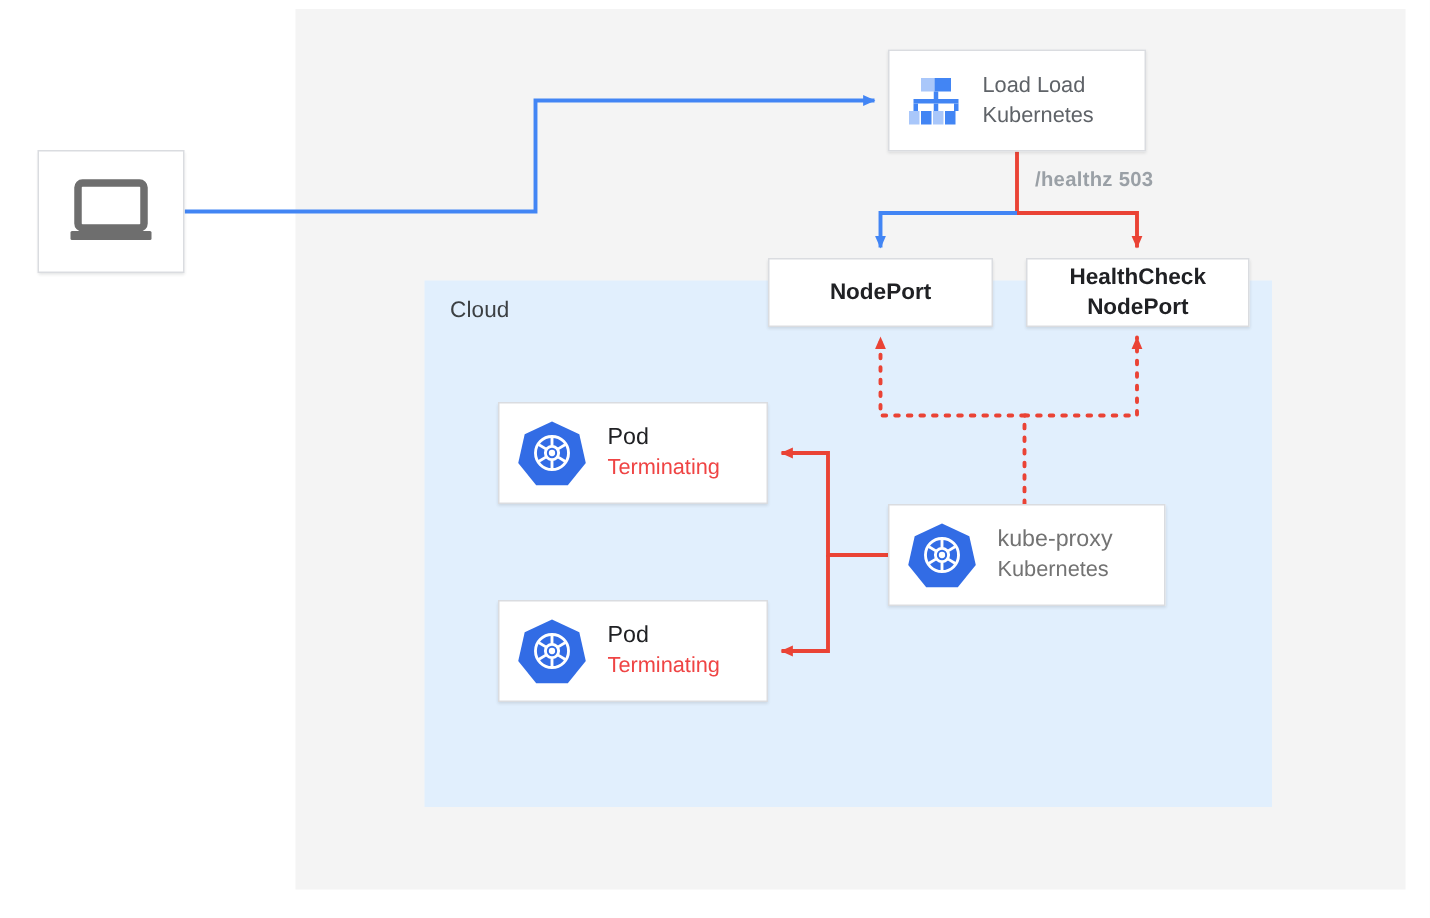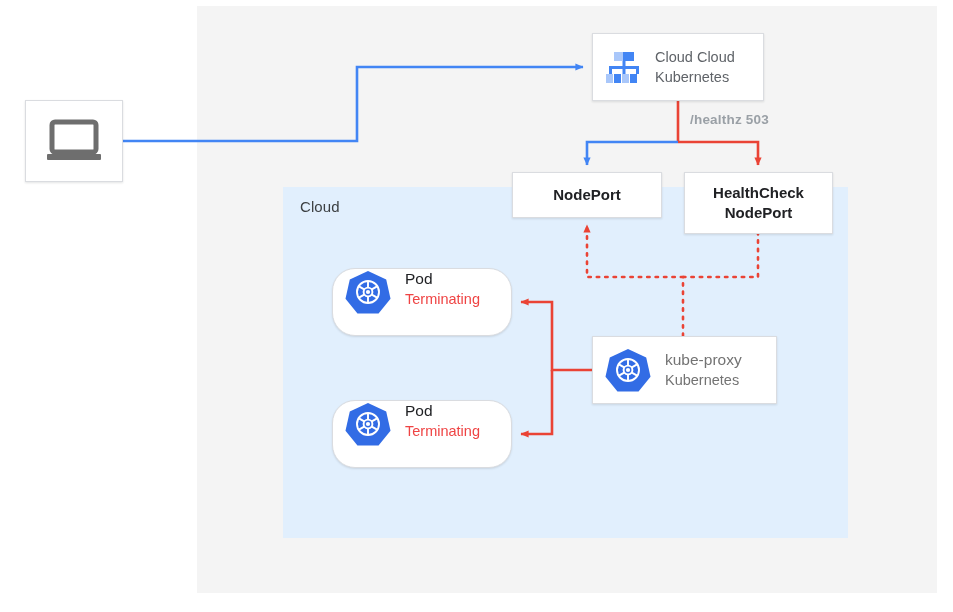--- a/index.html
+++ b/index.html
@@ -79,29 +79,28 @@
     display: flex;
     align-items: center;
     justify-content: center;
     text-align: center;
     font-size: 15px;
     font-weight: bold;
     color: #202124;
     line-height: 20px;
   }
   #nodeport-box { left: 512px; top: 172px; width: 150px; height: 46px; }
-  #healthcheck-box { left: 684px; top: 172px; width: 149px; height: 62px; }
+  #healthcheck-box { left: 684px; top: 172px; width: 149px; height: 46px; }
 
   
   .pod-card {
     width: 180px; height: 68px;
     display: flex;
-    align-items: flex-start;
+    align-items: center;
     padding-left: 12px;
-    border-radius: 23px;
   }
   #pod-card-1 { left: 332px; top: 268px; }
   #pod-card-2 { left: 332px; top: 400px; }
   .pod-text { margin-left: 14px; }
   .pod-title {
     font-size: 15.5px;
     color: #202124;
     line-height: 20px;
   }
   .pod-sub {
@@ -208,21 +207,21 @@
         <rect x="19.5" y="22" width="3" height="5" fill="#4285f4"></rect>
         <rect x="33" y="22" width="3" height="5" fill="#4285f4"></rect>
 
         <rect x="3" y="27" width="7" height="9" fill="#a9c7fa"></rect>
         <rect x="11" y="27" width="7" height="9" fill="#4285f4"></rect>
         <rect x="19" y="27" width="7" height="9" fill="#a9c7fa"></rect>
         <rect x="27" y="27" width="7" height="9" fill="#4285f4"></rect>
       </svg>
     </span>
     <span class="card-text">
-      <div>Cloud Cloud</div>
+      <div>Load Load</div>
       <div>Kubernetes</div>
     </span>
   </div>
 
   <div id="nodeport-box" class="abs card port-box">
     <span>NodePort</span>
   </div>
 
   <div id="healthcheck-box" class="abs card port-box">
     <span>

